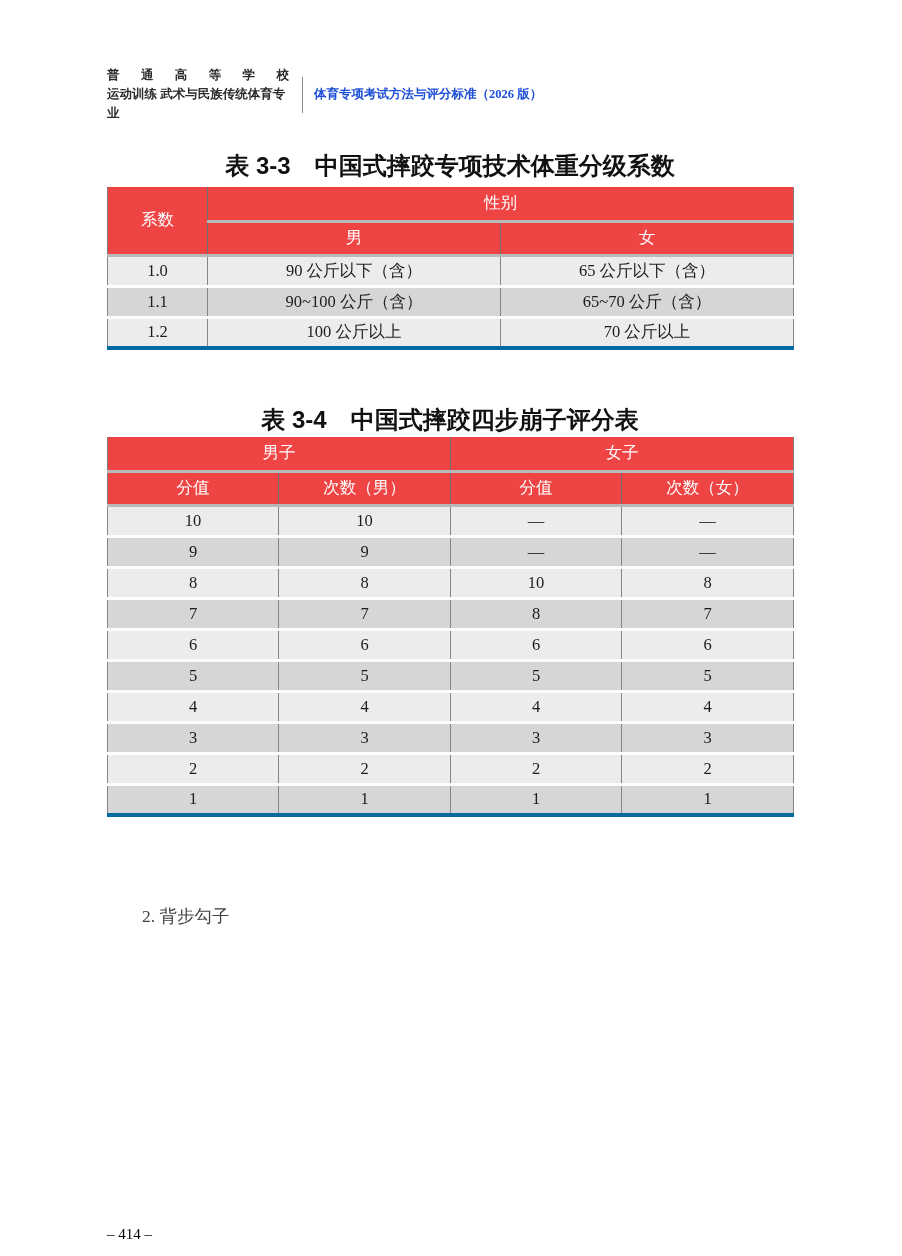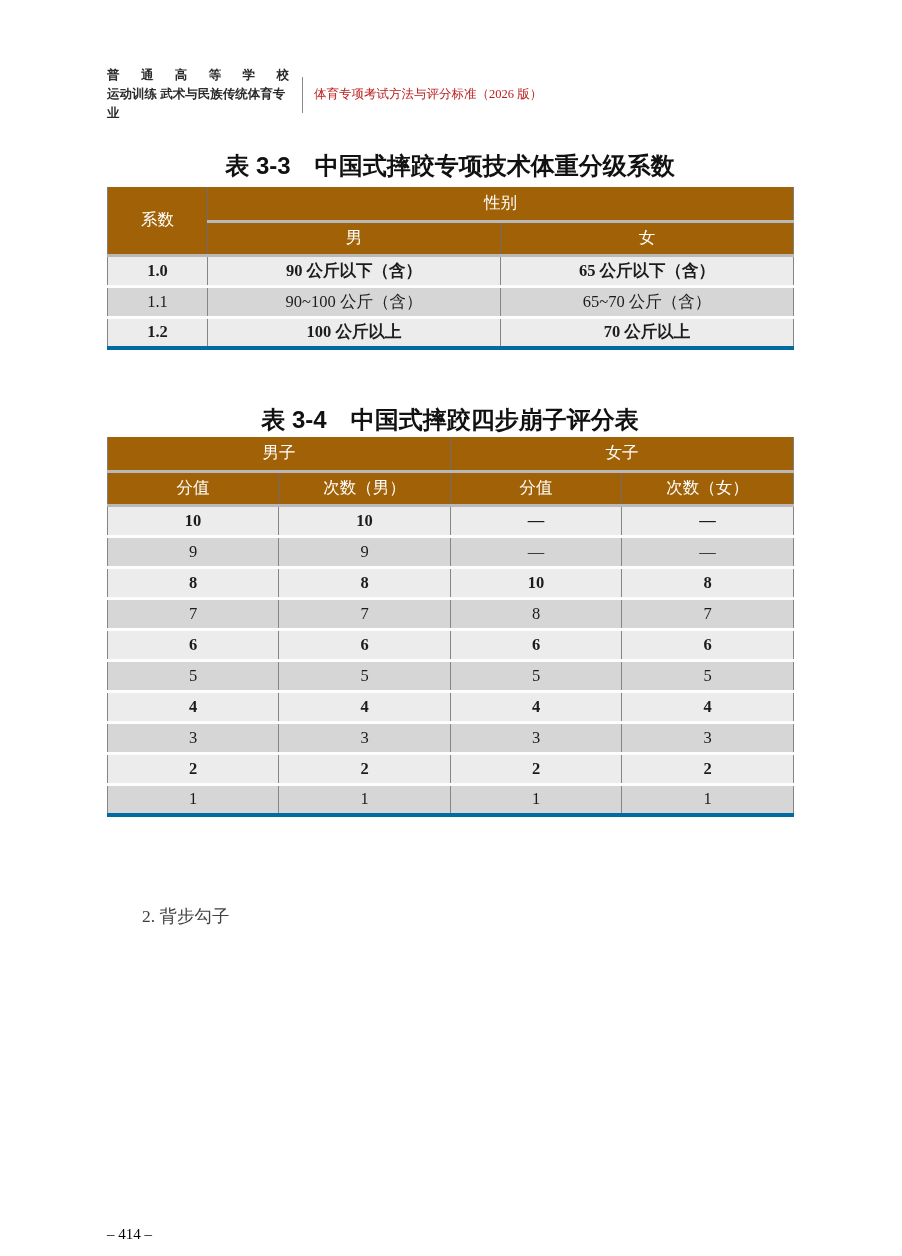--- a/index.html
+++ b/index.html
@@ -32,23 +32,23 @@
   .head-left .spread {
     text-align: justify;
     text-align-last: justify;
   }
   .head-divider {
     width: 1px; height: 36px;
     background: #8a8a8a;
     margin: 0 11px 0 13px;
   }
   .head-right {
-    font-weight: normal;
+    font-weight: bold;
     font-size: 12.5px;
-    color: #b91c1c;
+    color: #1d4ed8;
     white-space: nowrap;
   }
 
   
   .tbl-title {
     position: absolute;
     left: 107px; width: 686px;
     text-align: center;
     font-family: "Liberation Sans", "DejaVu Sans", sans-serif;
     font-weight: bold;
@@ -70,41 +70,41 @@
   #table1 { top: 187px; }
   #table2 { top: 437px; }
 
   th, td {
     text-align: center;
     vertical-align: middle;
     font-weight: normal;
     padding: 0;
   }
   th {
-    background: #a16207;
+    background: #ef4444;
     color: #ffffff;
     height: 34px;
     border-left: 1px solid #6d6e70;
     border-right: 1px solid #6d6e70;
     border-top: 3px solid #b9b9b9;
     border-bottom: 3px solid #b9b9b9;
   }
   tr.head-top th { border-top: none; }
   th:first-child { border-left: 1px solid #7e7e7e; }
   th:last-child  { border-right: 1px solid #7e7e7e; }
 
   td {
     height: 31px;
     border-left: 1px solid #858585;
     border-right: 1px solid #858585;
     border-top: 3px solid #fdfdfd;
     border-bottom: 3px solid #fdfdfd;
     color: #1c1c1c;
   }
-  tr.row-light td { background: #ececec; font-weight: bold; }
+  tr.row-light td { background: #ececec; }
   tr.row-dark  td { background: #d6d6d6; }
   tr.last td { border-bottom: 4px solid #0369a1; }
 
   #table1 td { height: 31px; }
 
   
   .body-text {
     position: absolute;
     left: 107px; width: 688px;
     top: 898px;

